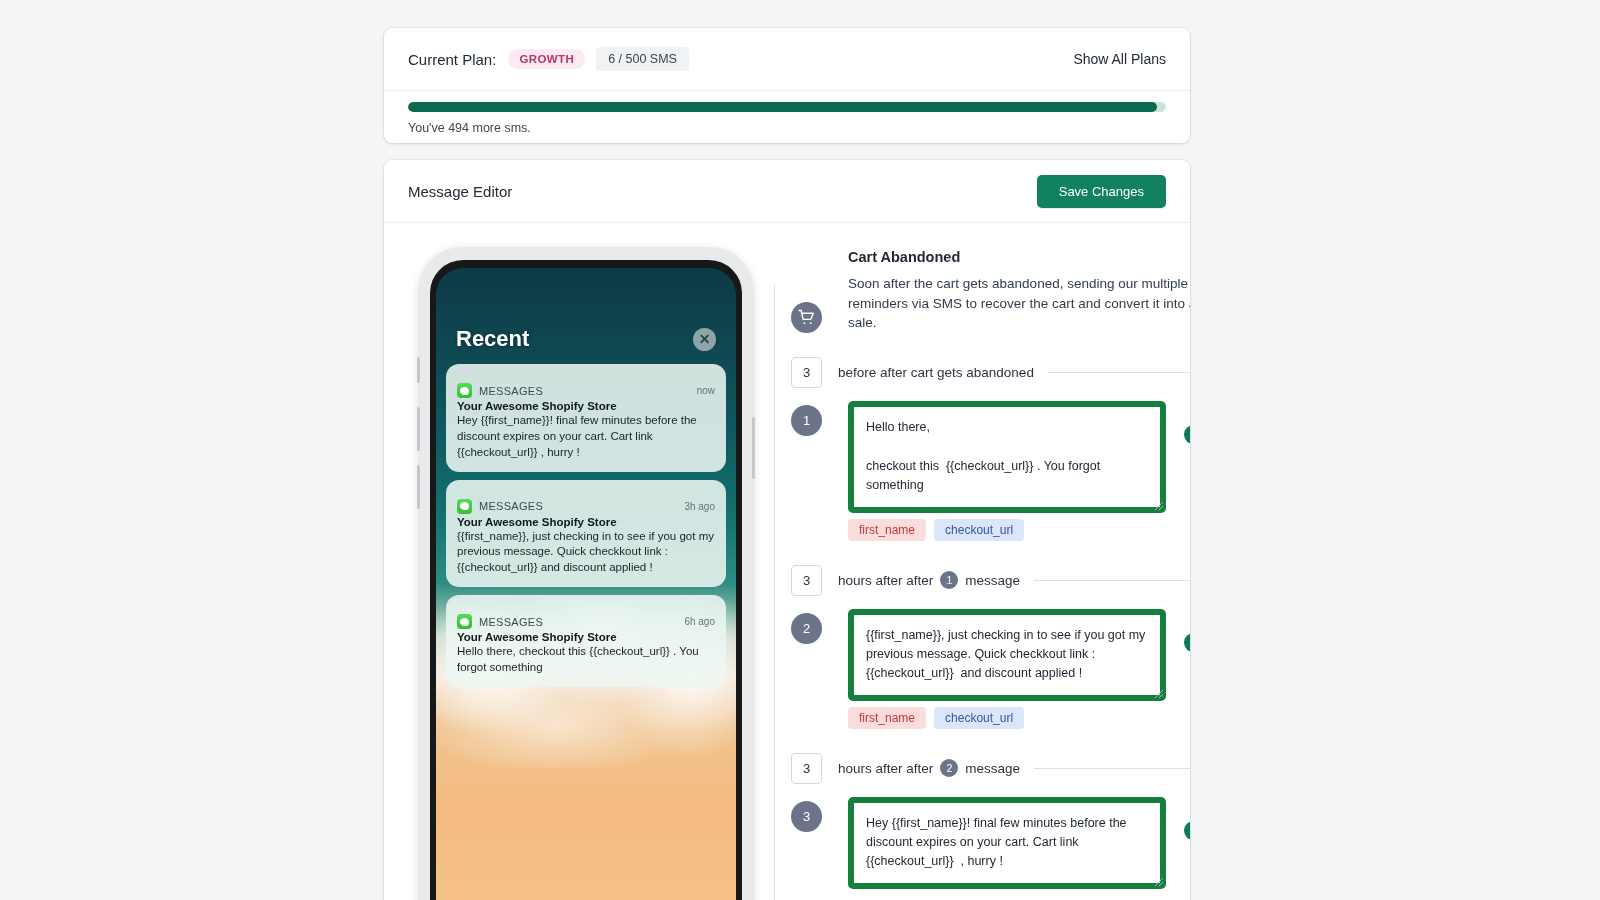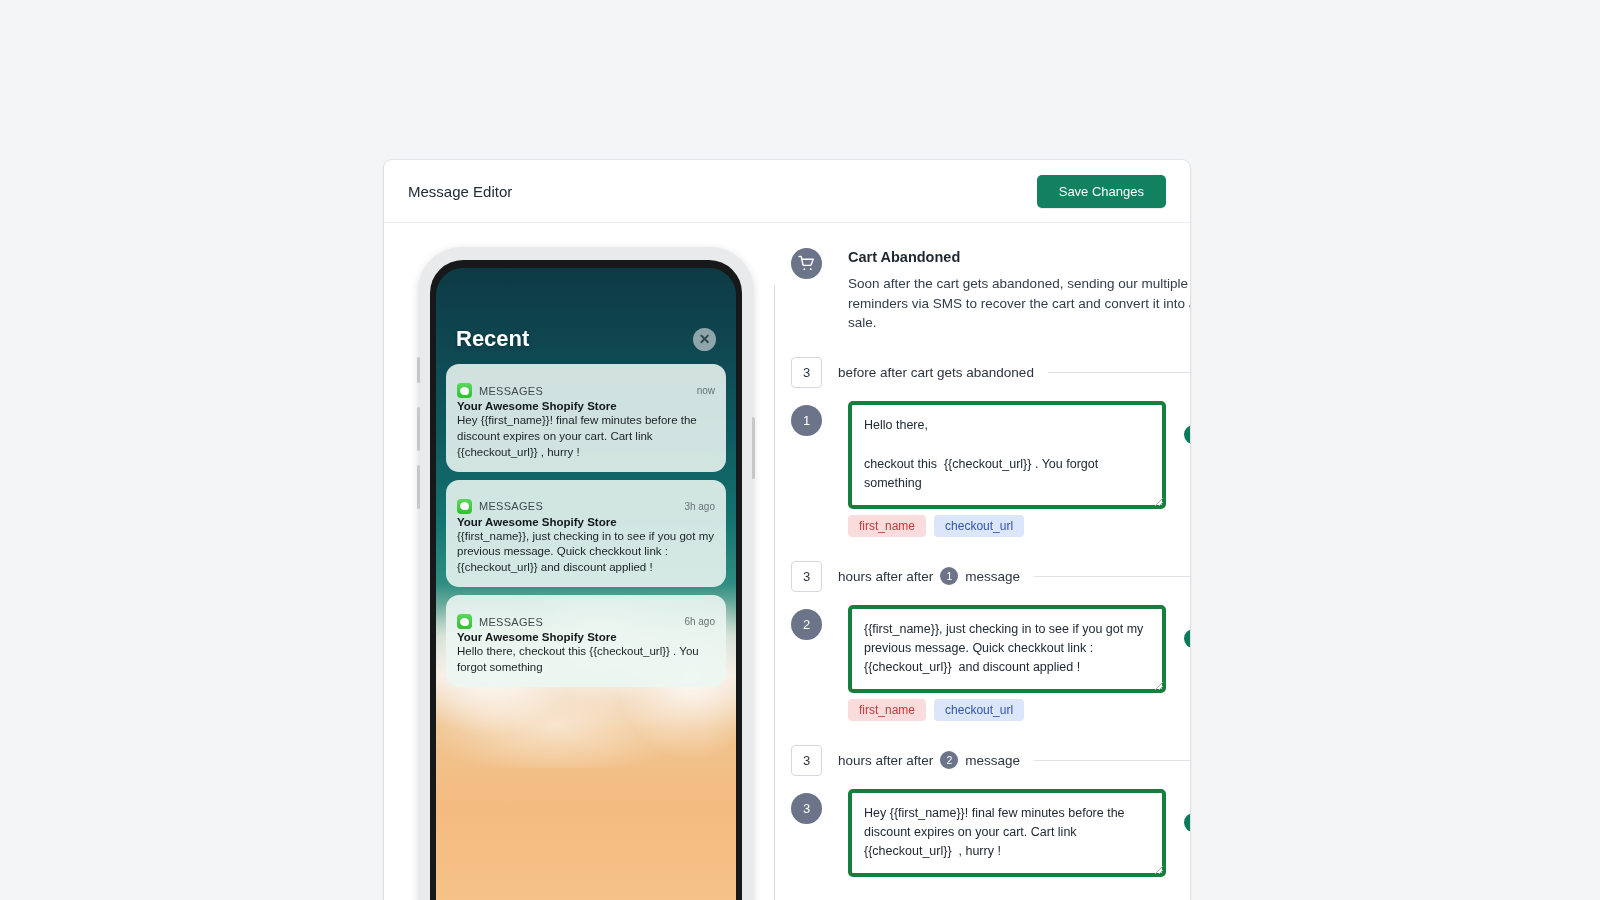--- a/index.html
+++ b/index.html
@@ -150,21 +150,21 @@
   }
   .msg-app {
     margin-left: 7px; font-size: 11px; color: #3d4a4a; letter-spacing: .3px;
   }
   .msg-time { margin-left: auto; font-size: 10px; color: #6a7375; }
   .msg-title { font-size: 11.5px; font-weight: bold; color: #13181a; margin-bottom: 1px; }
   .msg-body { font-size: 11.5px; color: #1b2224; line-height: 1.38; }
 
   
   .flow-col { flex: 1; padding-left: 32px; position: relative; }
-  .flow-head { display: flex; align-items: flex-start; position: relative; }
+  .flow-head { display: flex; align-items: flex-end; position: relative; }
   .cart-circle {
     width: 31px; height: 31px; border-radius: 50%;
     background: #6b7489; flex: none;
     display: flex; align-items: center; justify-content: center;
     margin-top: 1px;
   }
   .flow-head-text { padding-left: 26px; padding-top: 2px; }
   .flow-title { font-size: 14.5px; font-weight: bold; color: #1f2733; margin-bottom: 9px; }
   .flow-desc { font-size: 13.5px; color: #323d4b; line-height: 1.46; max-width: 360px; }
 
@@ -195,21 +195,21 @@
   .msg-row { display: flex; align-items: flex-start; margin-top: 13px; position: relative; }
   .num-circle {
     width: 31px; height: 31px; border-radius: 50%;
     background: #6b7489; color: #fff; flex: none;
     display: flex; align-items: center; justify-content: center;
     font-size: 13px; margin-top: 4px;
   }
   .msg-main { padding-left: 26px; flex: 1; }
   .msg-area {
     width: 318px; min-height: 80px;
-    border: 4px solid #15803d; border-radius: 5px;
+    border: 6px solid #15803d; border-radius: 5px;
     background: #fff; padding: 11px 12px;
     font-size: 12.5px; color: #202a36; line-height: 1.55;
     font-family: "Liberation Sans", sans-serif;
     resize: none; white-space: pre-wrap;
     position: relative;
   }
   .resize-grip {
     position: absolute; right: 3px; bottom: 3px;
     width: 8px; height: 8px;
     background:
@@ -228,20 +228,34 @@
     margin-left: 18px; margin-top: 24px;
     width: 34px; height: 19px; border-radius: 11px;
     background: #0a7a5c; position: relative; flex: none; cursor: pointer;
   }
 </style>
 </head>
 <body>
 
 <div class="page">
 
+  <div class="plan-card">
+    <div class="plan-top">
+      <span class="plan-label">Current Plan:</span>
+      <span class="badge-growth">GROWTH</span>
+      <span class="badge-sms">6 / 500 SMS</span>
+      <button class="show-plans">Show All Plans</button>
+    </div>
+    <div class="plan-bottom">
+      <div class="progress-track">
+        <div class="progress-fill" id="progress-fill" style="width: 98.8%;"></div>
+      </div>
+      <div class="progress-note">You've 494 more sms.</div>
+    </div>
+  </div>
 
   <div class="editor-card">
     <div class="editor-head">
       <span class="editor-title">Message Editor</span>
       <button class="save-btn">Save Changes</button>
     </div>
 
     <div class="editor-body">
 
       <div class="phone-col">

